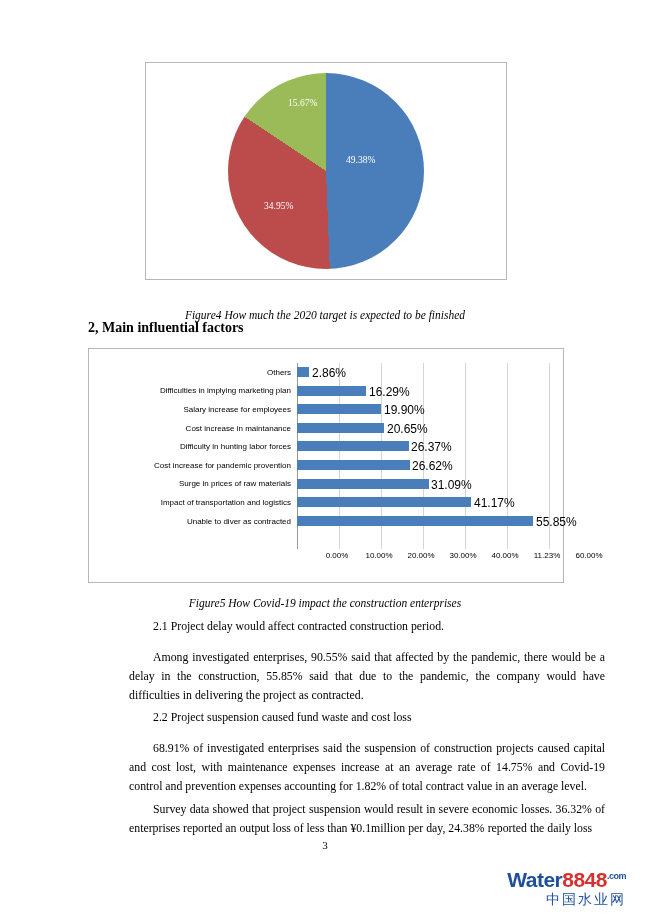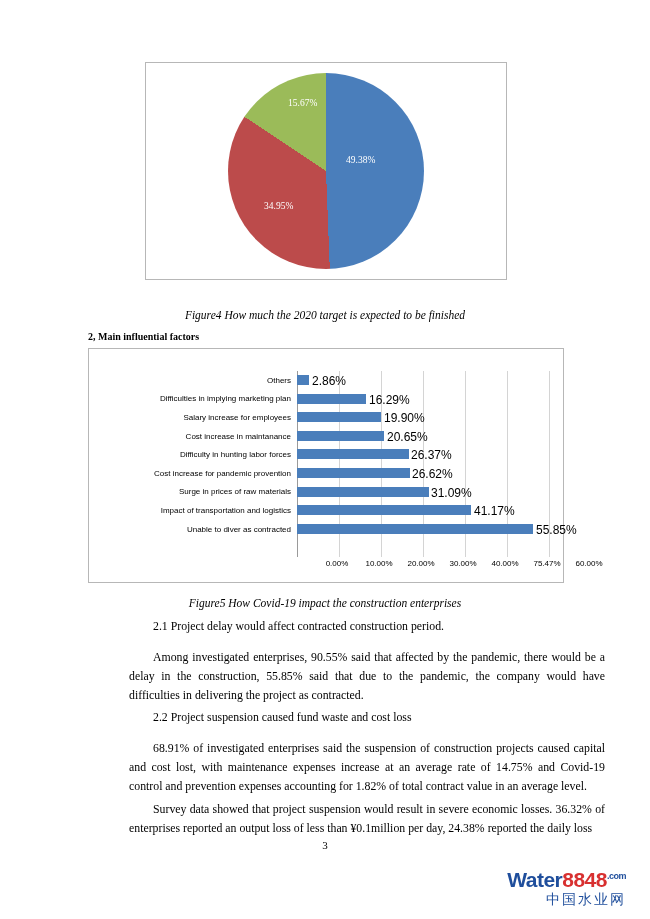--- a/index.html
+++ b/index.html
@@ -69,40 +69,40 @@
     font-style: italic;
     font-size: 11.5px;
     font-family: "Liberation Serif", serif;
   }
   #cap-fig4 { top: 293px; left: 0; margin-top: 16px; }
   #cap-fig5 { top: 597px; left: 0; }
 
   .section-head {
     position: absolute;
     left: 88px;
-    top: 331px;
+    top: 320px;
     font-weight: bold;
-    font-size: 10px;
+    font-size: 14px;
     font-family: "Liberation Serif", serif;
   }
 
   
   .bar-box {
     position: absolute;
     left: 88px;
     top: 348px;
     width: 476px;
     height: 235px;
     border: 1px solid #b7b7b7;
     background: #ffffff;
     box-sizing: border-box;
   }
   .bar-inner {
     position: absolute;
-    left: 0; top: 8px;
+    left: 0; top: 0;
     width: 474px;
     height: 233px;
   }
   .bar-rows {
     position: absolute;
     left: 12px;
     top: 14px;
     width: 450px;
     height: 186px;
   }
@@ -347,21 +347,21 @@
         </div>
 
       </div>
 
       <div class="x-labels">
         <span class="xl" style="left:0px">0.00%</span>
         <span class="xl" style="left:42px">10.00%</span>
         <span class="xl" style="left:84px">20.00%</span>
         <span class="xl" style="left:126px">30.00%</span>
         <span class="xl" style="left:168px">40.00%</span>
-        <span class="xl" style="left:210px">75.47%</span>
+        <span class="xl" style="left:210px">11.23%</span>
         <span class="xl" style="left:252px">60.00%</span>
       </div>
 
     </div>
   </div>
 
   <div class="fig-caption" id="cap-fig5">Figure5 How Covid-19 impact the construction enterprises</div>
 
   <div class="para indent" id="p1">2.1 Project delay would affect contracted construction period.</div>
   <div class="para indent" id="p2">Among investigated enterprises, 90.55% said that affected by the pandemic, there would be a delay in the construction, 55.85% said that due to the pandemic, the company would have difficulties in delivering the project as contracted.</div>

